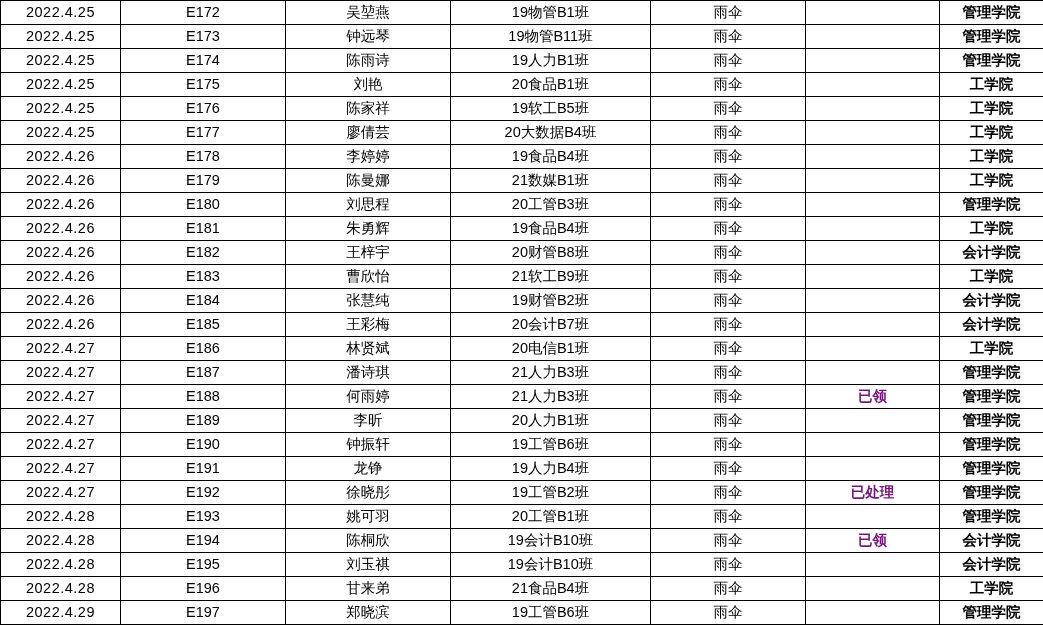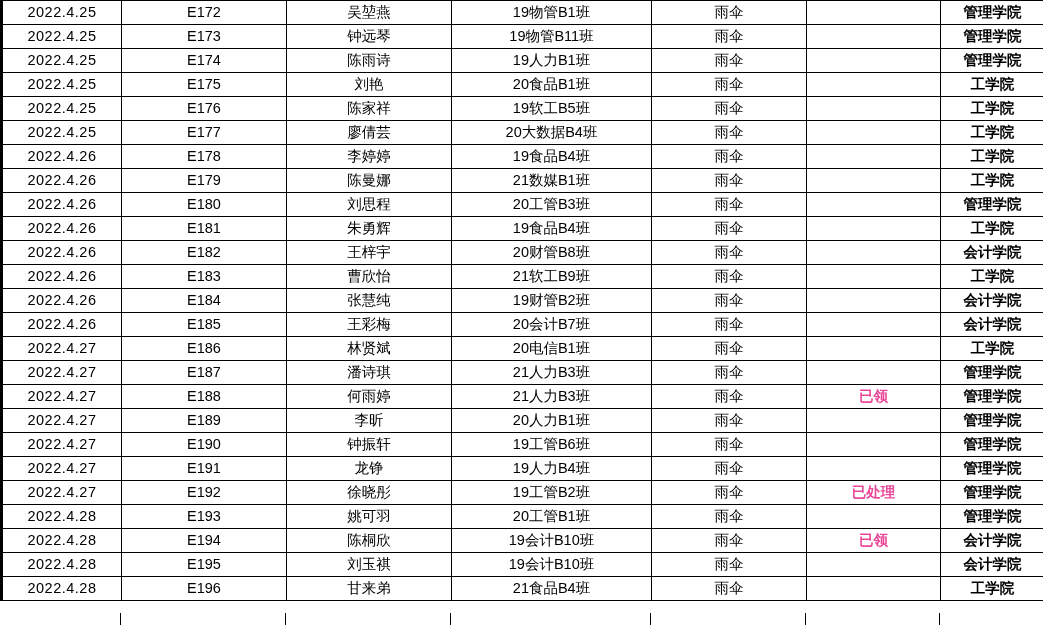--- a/index.html
+++ b/index.html
@@ -38,23 +38,23 @@
   }
   
   col.c-date   { width: 120px; }
   col.c-code   { width: 165px; }
   col.c-name   { width: 165px; }
   col.c-class  { width: 200px; }
   col.c-item   { width: 155px; }
   col.c-status { width: 134px; }
   col.c-college{ width: 104px; }
 
-  td.date-cell   { border-left: 3px solid #000000; letter-spacing: 0.5px; }
+  td.date-cell   { border-left: 1px solid #000000; letter-spacing: 0.5px; }
   td.college-cell{ border-right: none; font-weight: bold; }
-  td.status-cell { color: #ec4899; font-weight: bold; }
+  td.status-cell { color: #701a75; font-weight: bold; }
 
   .row-first td { border-top: 1px solid #000000; }
   .vline {
     position: absolute;
     top: 613px;
     width: 1px;
     height: 12px;
     background: #000000;
   }
 </style>
@@ -291,20 +291,29 @@
         </tr>
         <tr>
           <td class="date-cell">2022.4.28</td>
           <td>E196</td>
           <td>甘来弟</td>
           <td>21食品B4班</td>
           <td>雨伞</td>
           <td class="status-cell"></td>
           <td class="college-cell">工学院</td>
         </tr>
+        <tr>
+          <td class="date-cell">2022.4.29</td>
+          <td>E197</td>
+          <td>郑晓滨</td>
+          <td>19工管B6班</td>
+          <td>雨伞</td>
+          <td class="status-cell"></td>
+          <td class="college-cell">管理学院</td>
+        </tr>
       </tbody>
   </table>
   <div class="vline" style="left:120px;"></div>
   <div class="vline" style="left:285px;"></div>
   <div class="vline" style="left:450px;"></div>
   <div class="vline" style="left:650px;"></div>
   <div class="vline" style="left:805px;"></div>
   <div class="vline" style="left:939px;"></div>
 </div>
 

